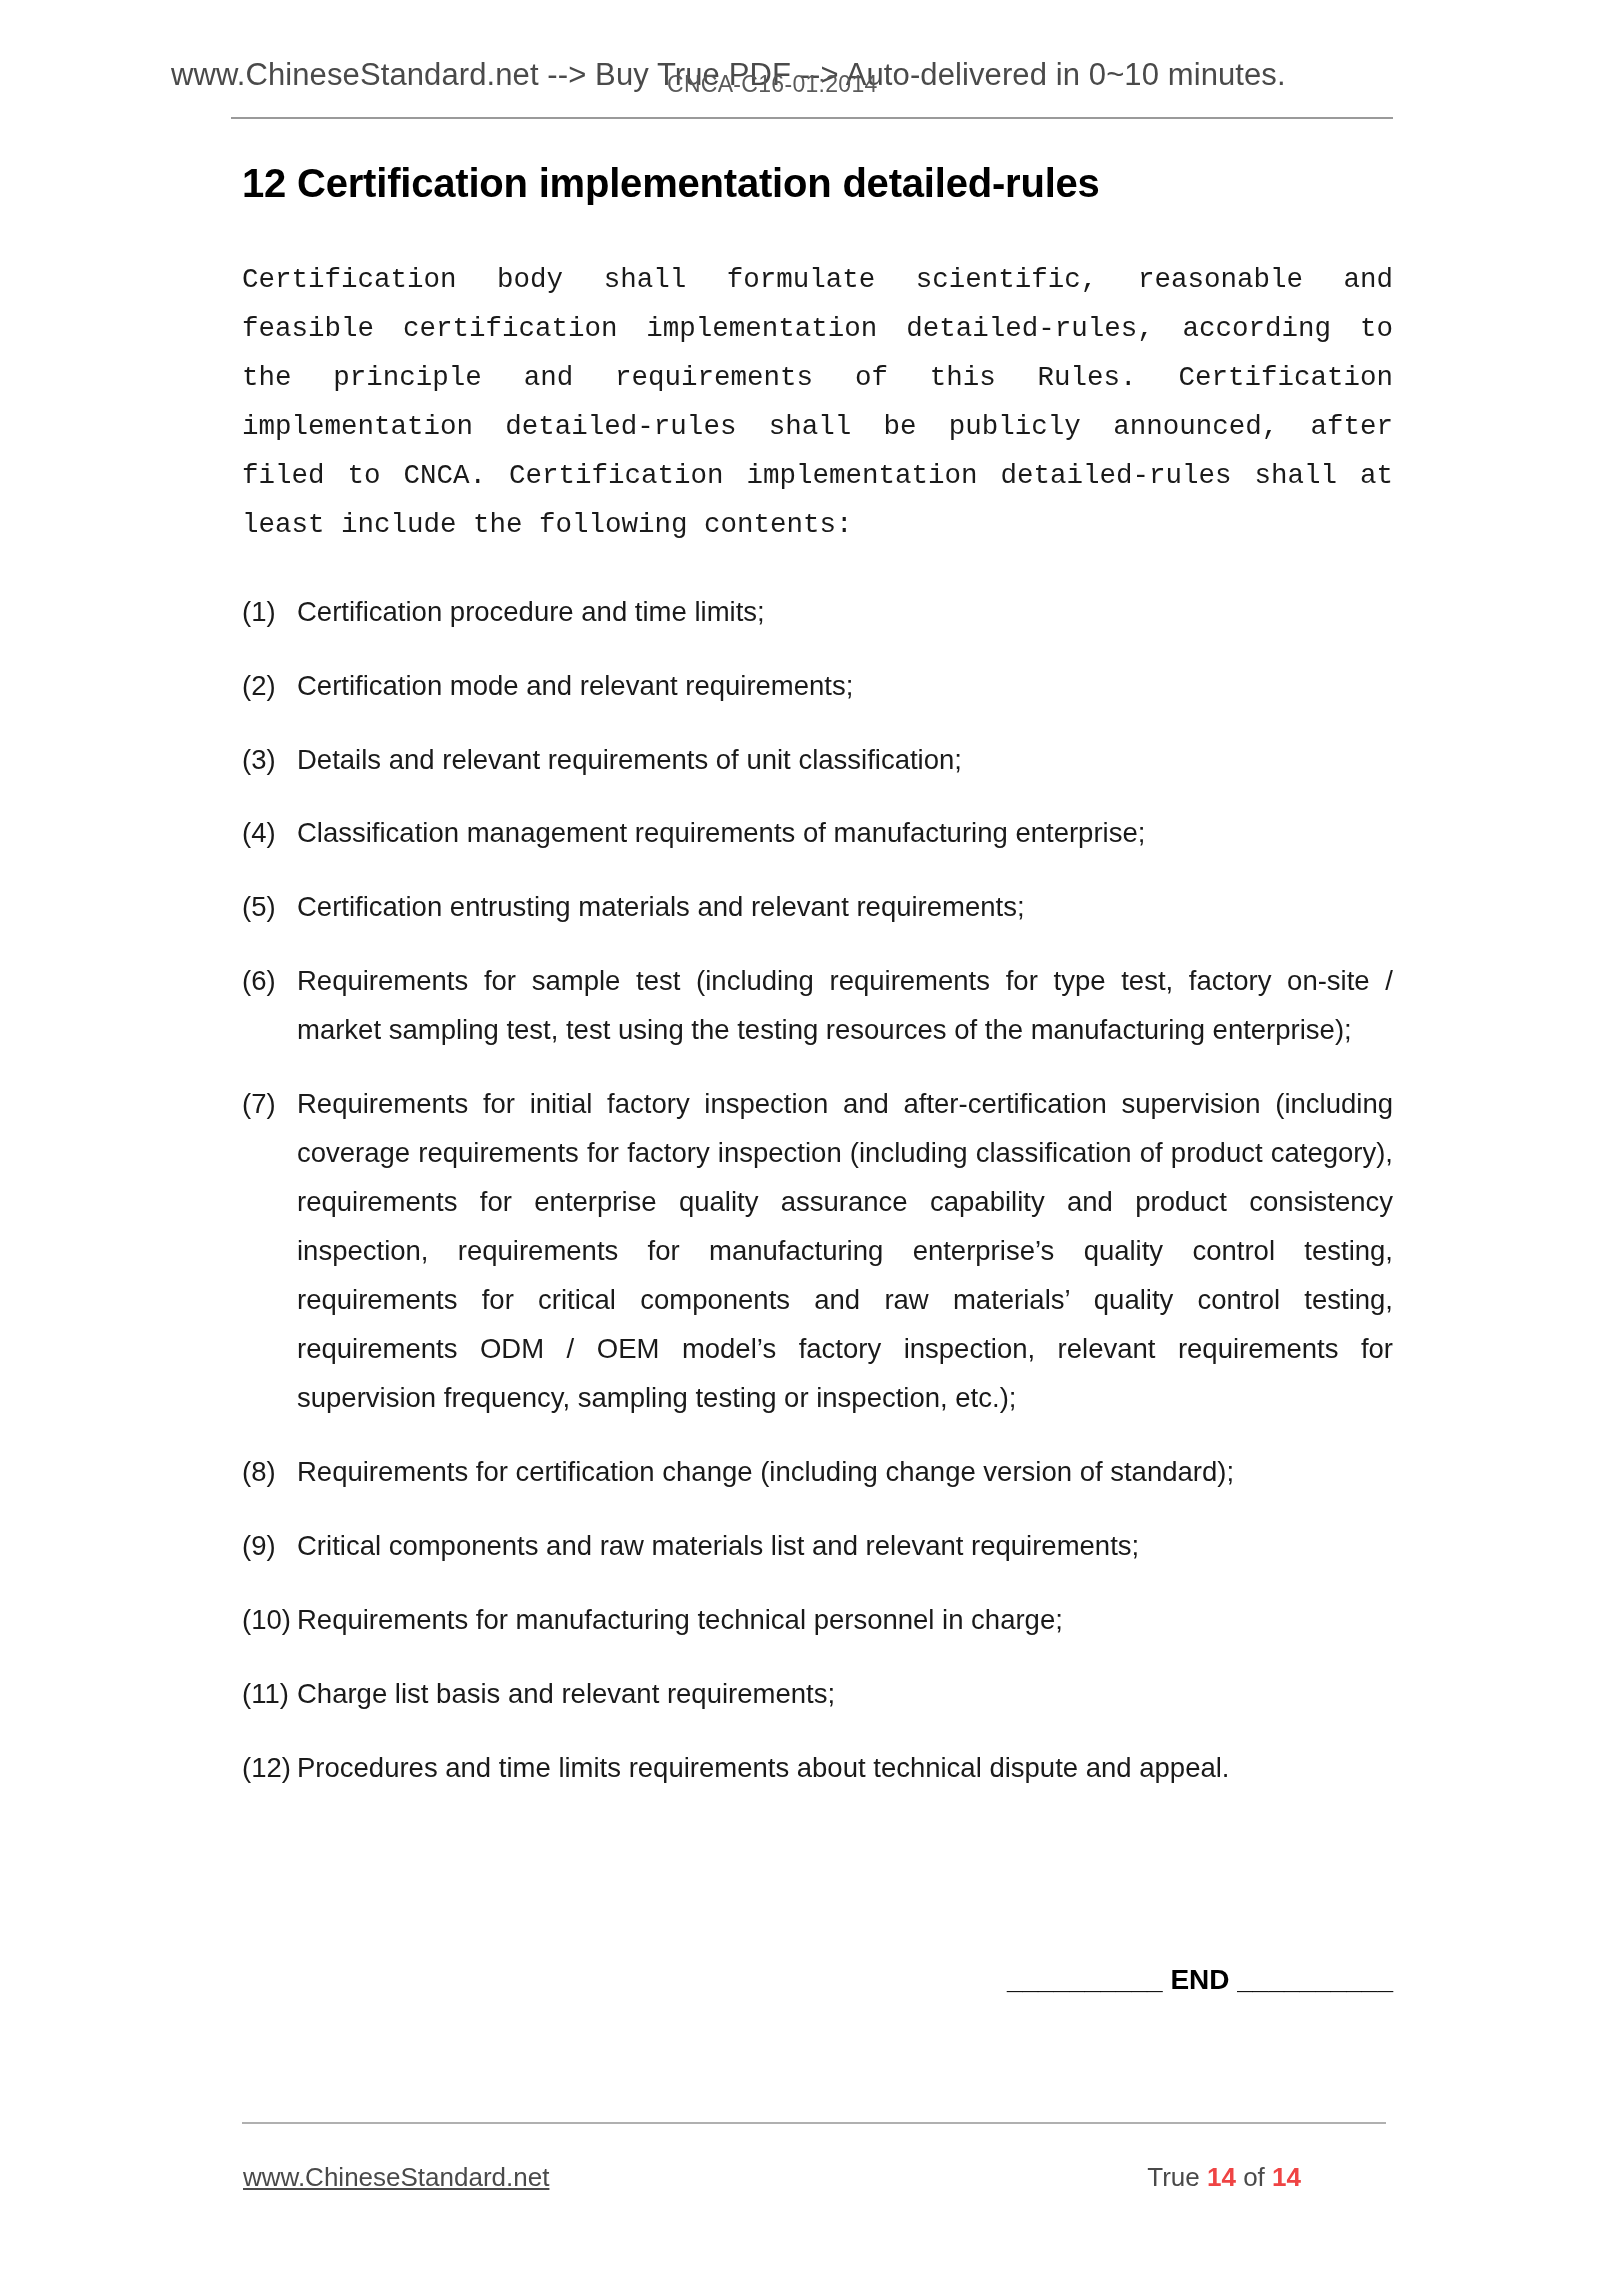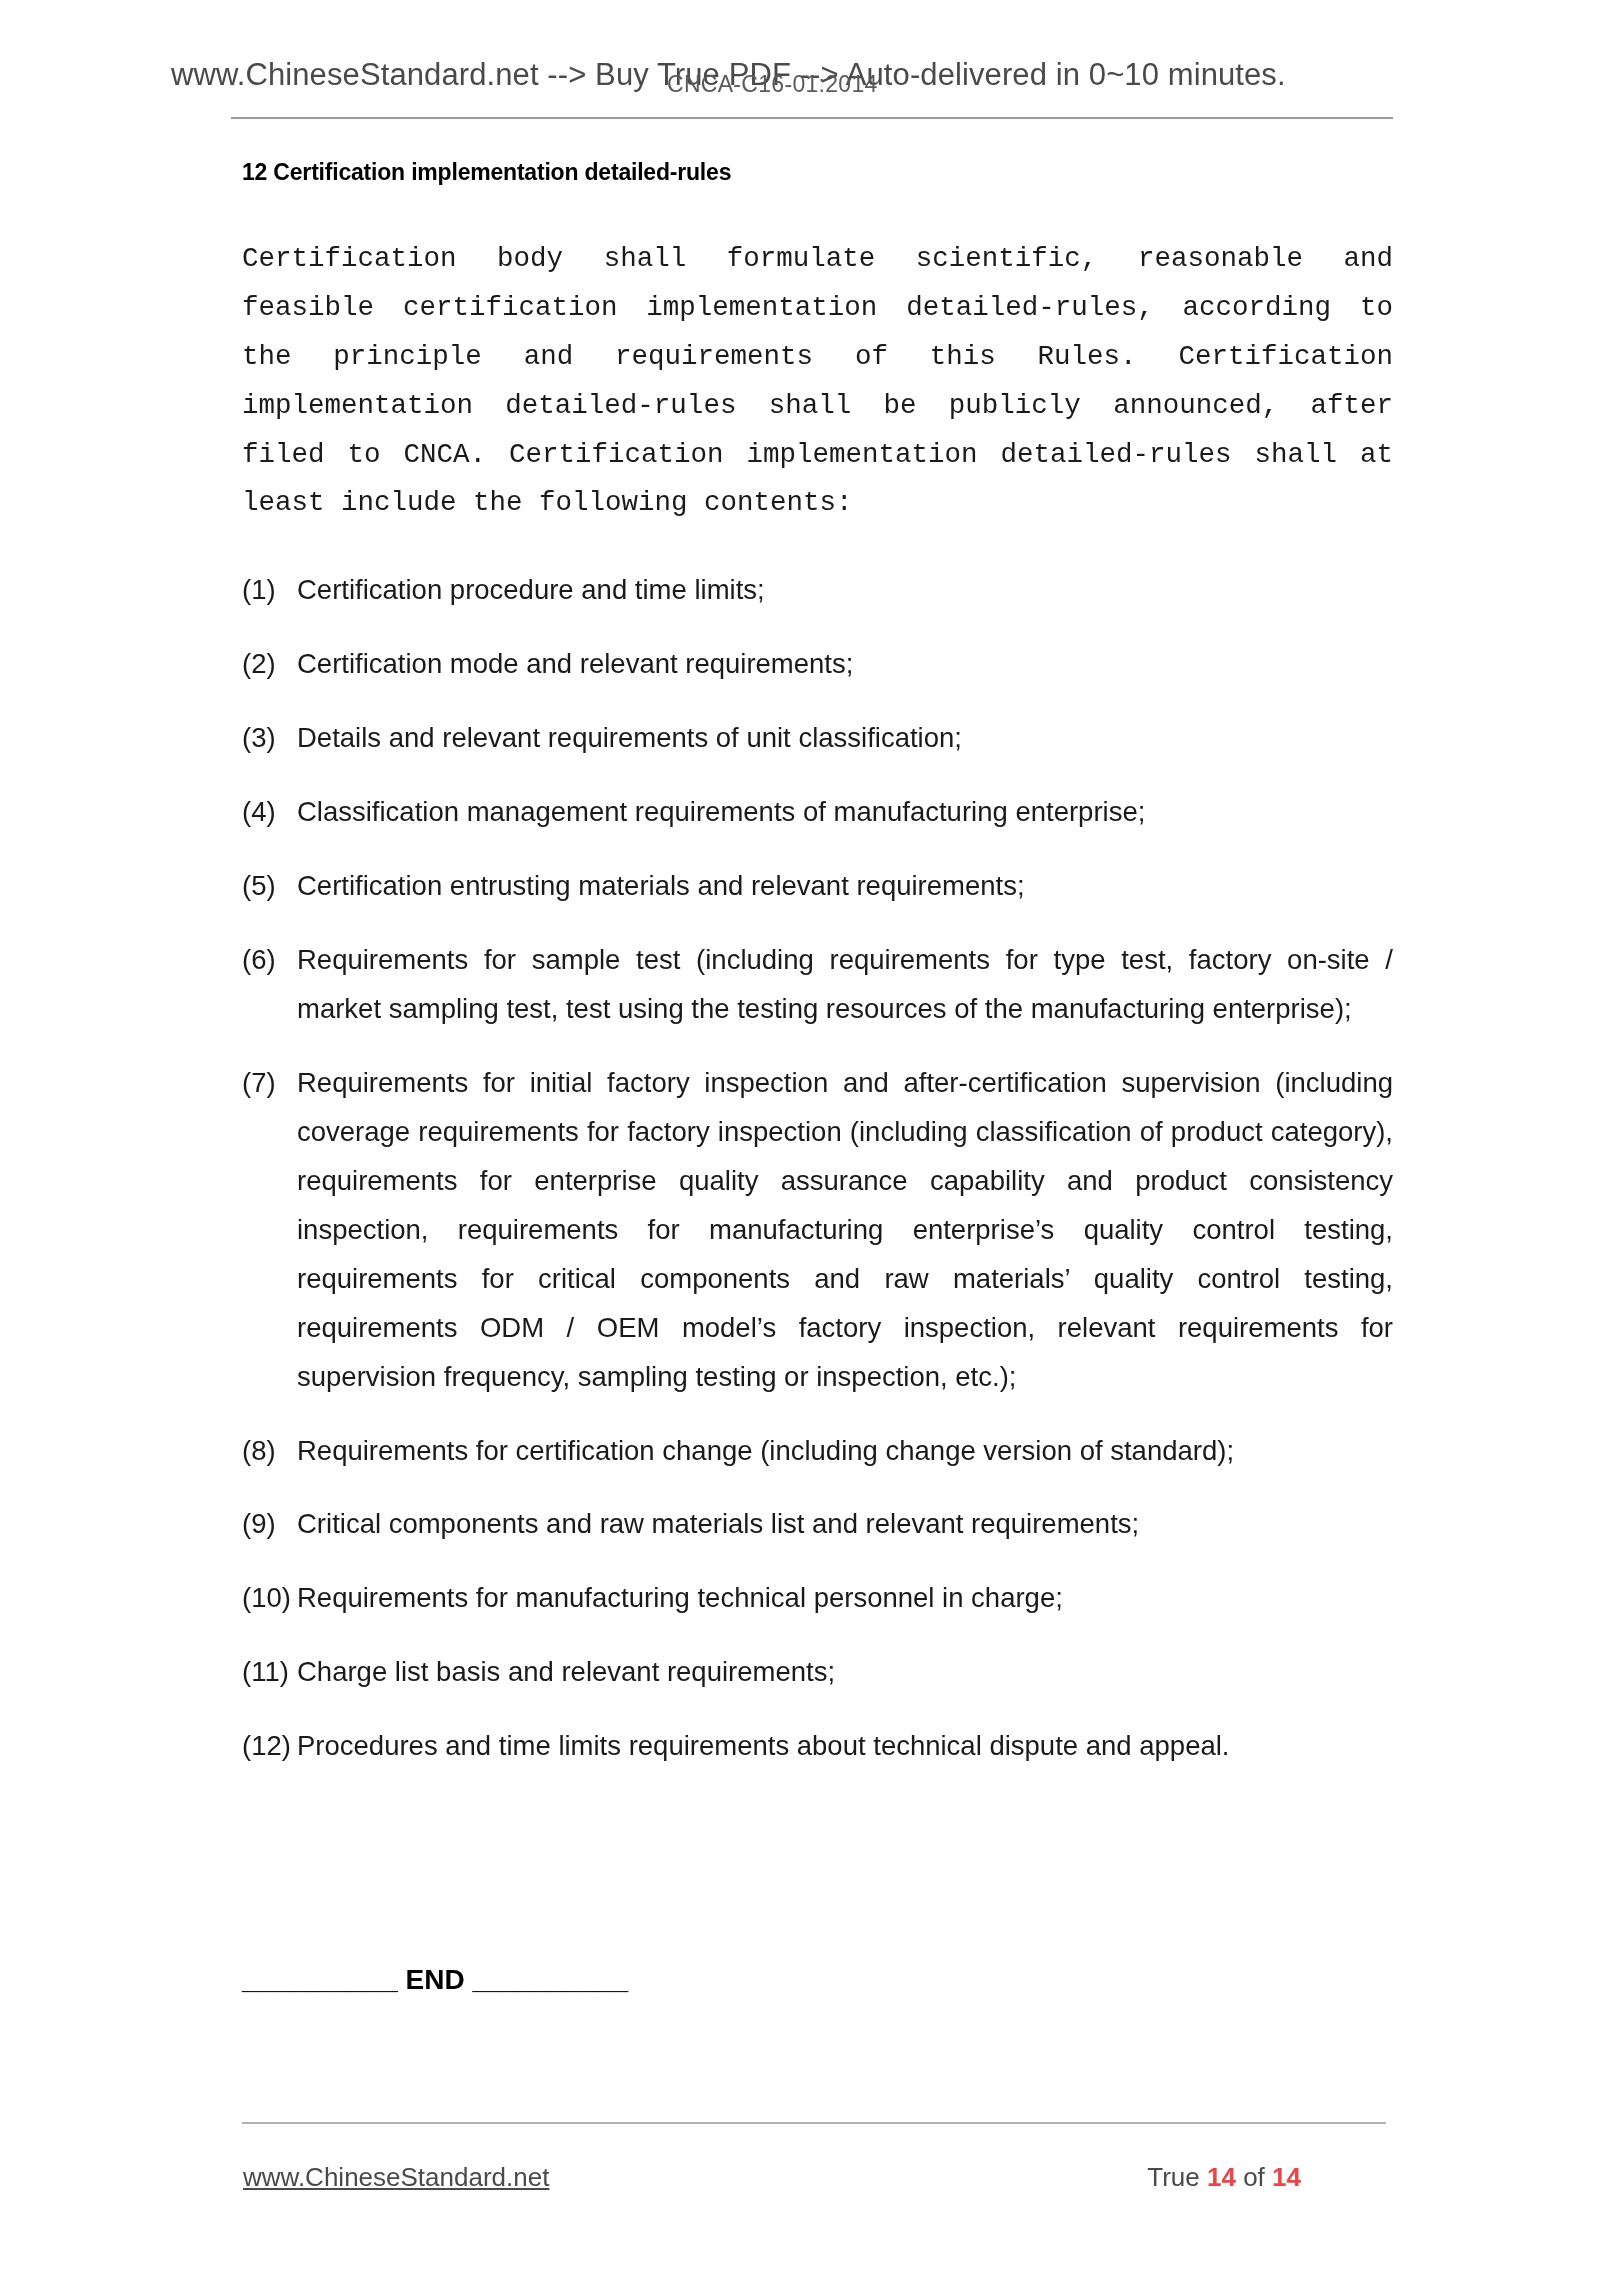--- a/index.html
+++ b/index.html
@@ -66,21 +66,21 @@
   .content {
     position: absolute;
     left: 242px;
     top: 158px;
     width: 1151px;
   }
 
   h1.doc-heading {
     margin: 0;
     padding: 0;
-    font-size: 23px;
+    font-size: 40px;
     font-weight: bold;
     line-height: 1.25;
     letter-spacing: -0.2px;
     color: #000000;
   }
 
   p.intro {
     margin: 48px 0 0 0;
     font-size: 27.5px;
     line-height: 1.78;
@@ -125,21 +125,21 @@
   ol.clause-list > li.single {
     text-align: left;
   }
 
   
   .end-mark {
     position: absolute;
     left: 242px;
     top: 1964px;
     width: 1151px;
-    text-align: left;
+    text-align: right;
     font-size: 28px;
     font-weight: bold;
     letter-spacing: 0px;
     color: #000000;
   }
 
   .end-mark .rule-text {
     display: inline-block;
   }
 

